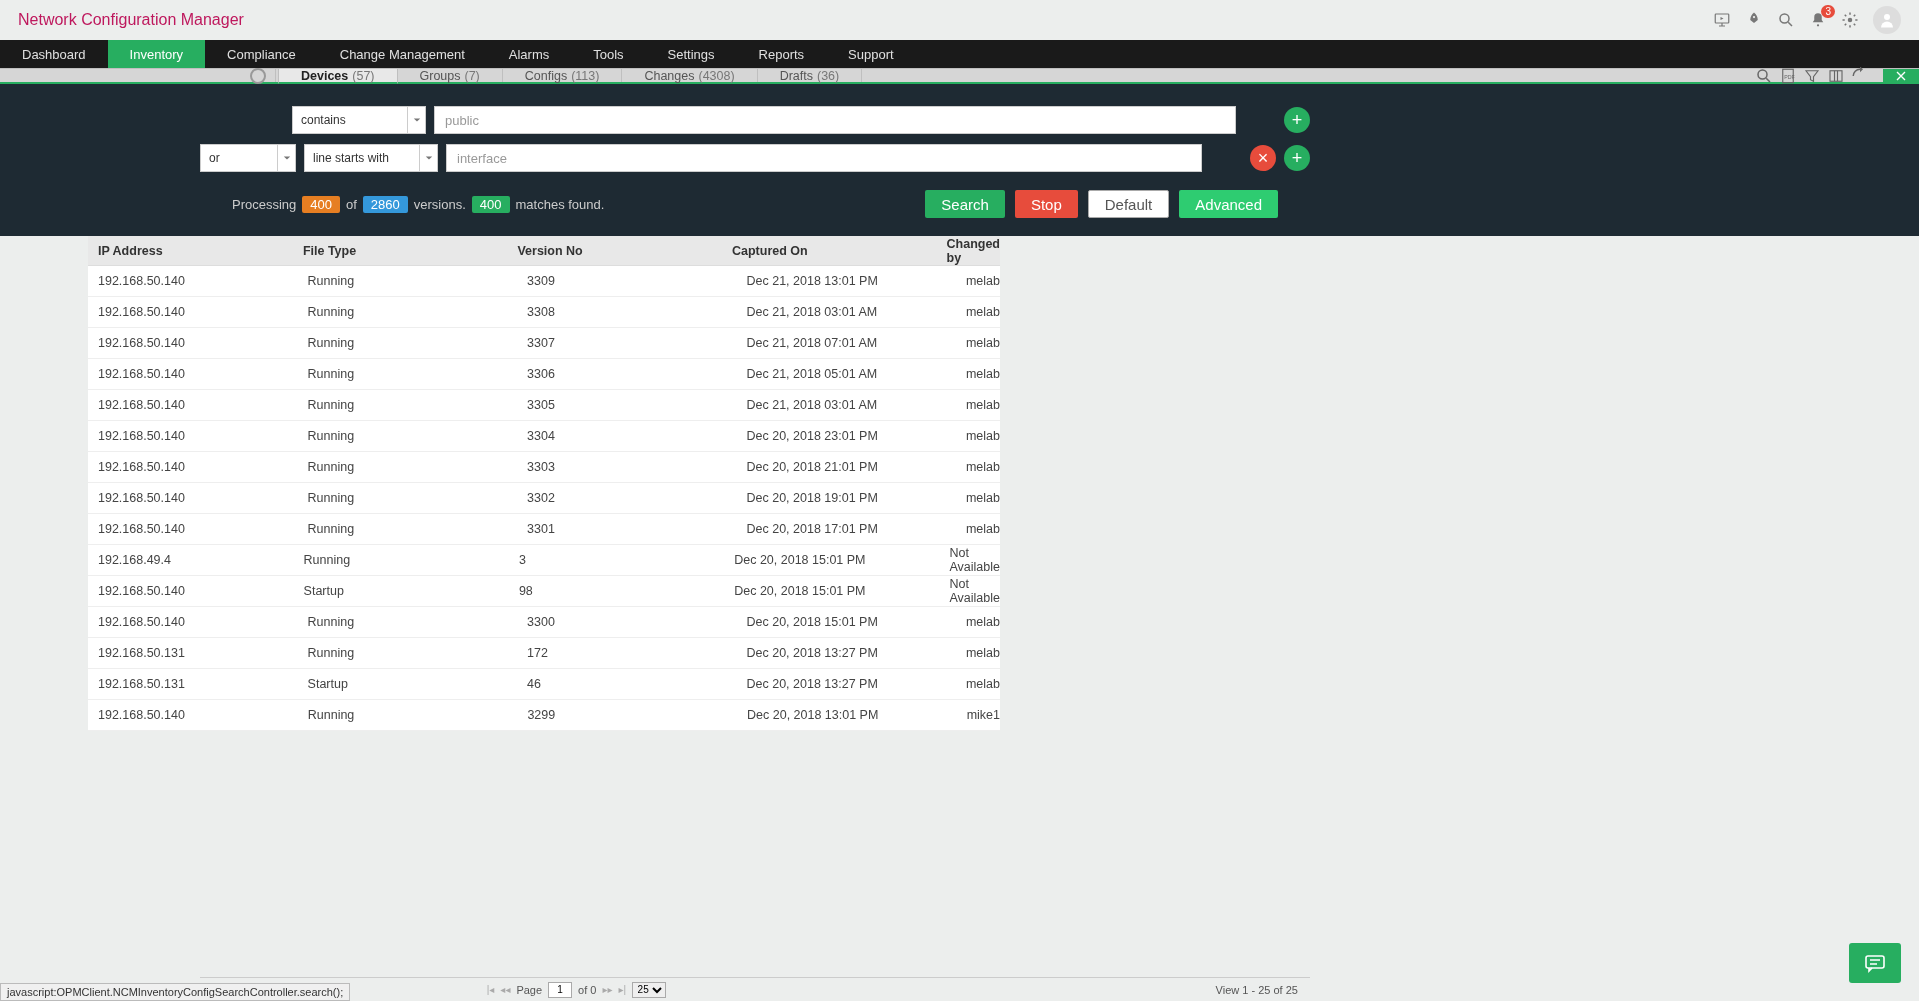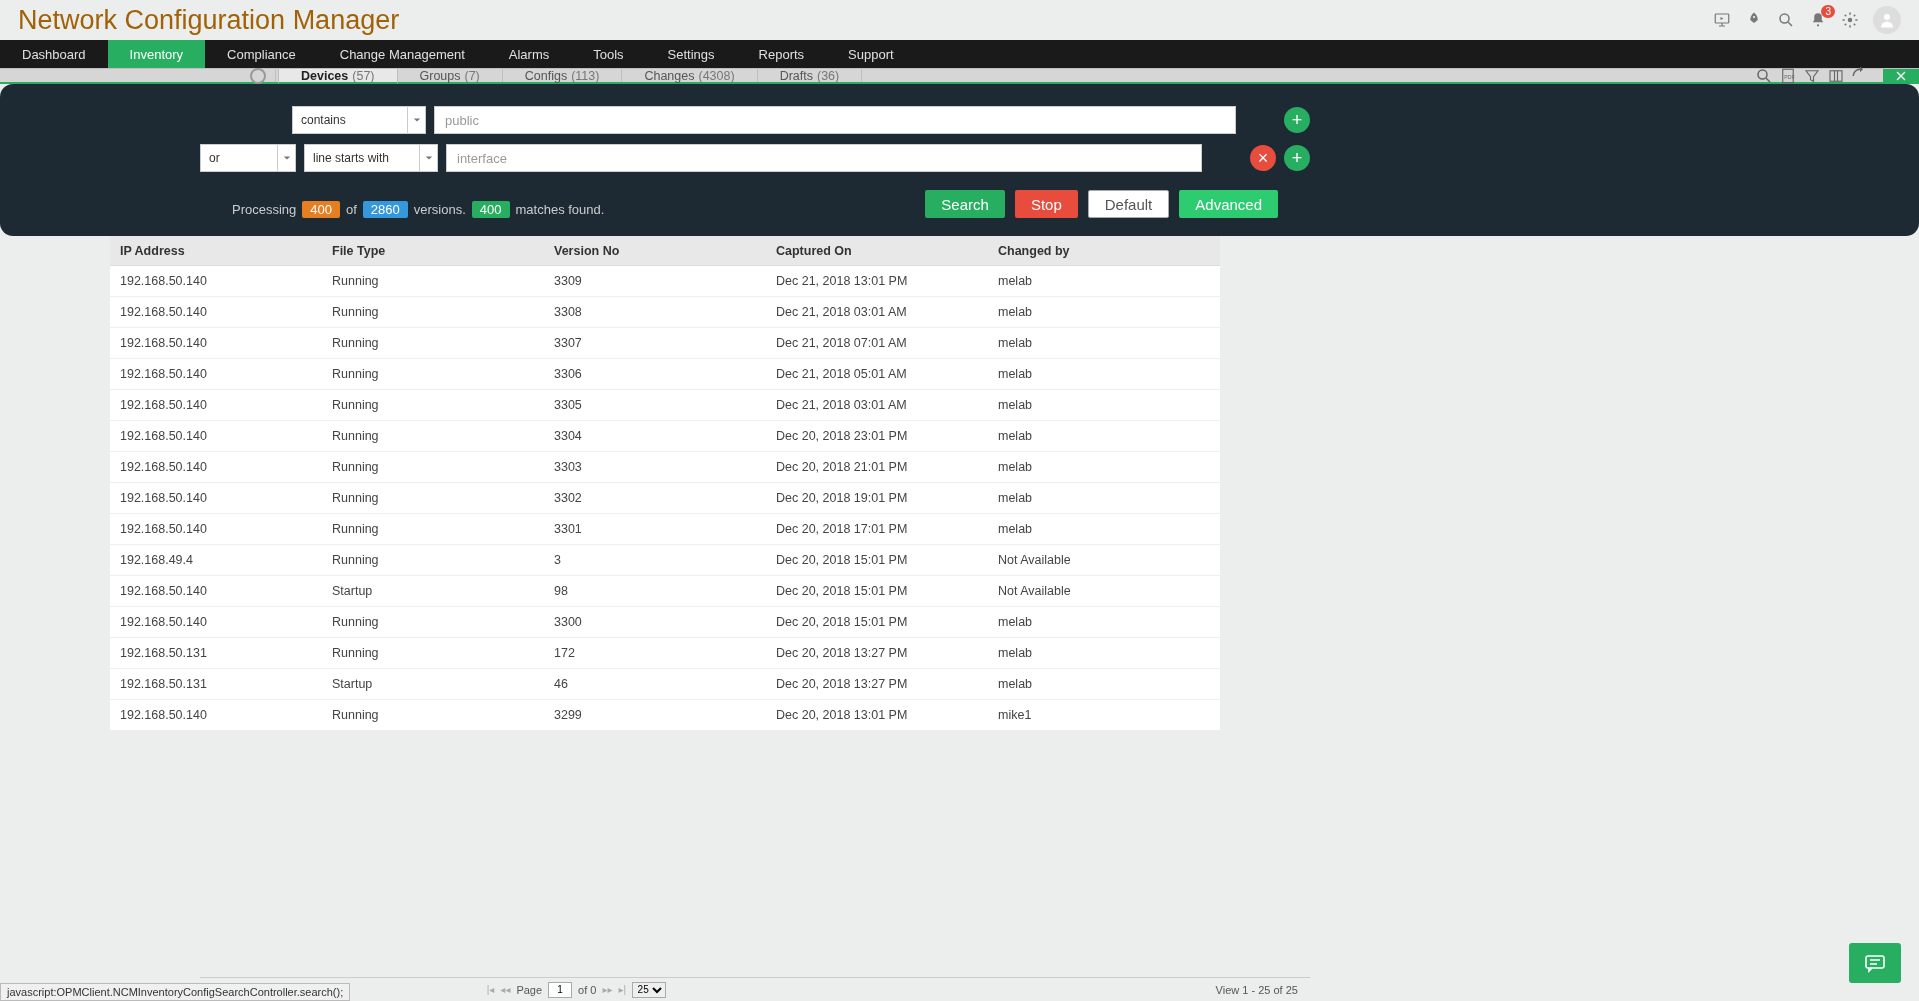--- a/index.html
+++ b/index.html
@@ -1,18 +1,18 @@
 <!DOCTYPE html>
 <html><head>
 <meta charset="utf-8">
 <style>
 * { margin:0; padding:0; box-sizing:border-box; font-family:"Segoe UI",-apple-system,Helvetica,Arial,sans-serif; }
 body { width:1919px; height:1001px; background:#eceeed; overflow:hidden; position:relative; }
 .top-bar { height:40px; background:#eceeed; display:flex; align-items:center; padding:0 18px; }
-.app-title { font-size:27px; font-weight:400; color:#a16207; }
+.app-title { font-size:16px; font-weight:400; color:#be185d; }
 .top-icons { margin-left:auto; display:flex; align-items:center; gap:14px; color:#777; }
 .top-icons .ic { width:18px; height:18px; display:flex; align-items:center; justify-content:center; cursor:pointer; position:relative; }
 .top-icons svg { width:18px; height:18px; fill:#777; }
 .badge { position:absolute; top:-6px; right:-8px; background:#e74c3c; color:#fff; font-size:10px; border-radius:8px; padding:0 4px; line-height:13px; min-width:13px; text-align:center; }
 .avatar { width:28px; height:28px; border-radius:50%; background:#ddd; display:flex; align-items:center; justify-content:center; }
 .avatar svg { width:18px; height:18px; fill:#fff; }
 .main-nav { height:28px; background:#1a1a1a; display:flex; align-items:stretch; }
 .main-nav .navitem { color:#e0e0e0; font-size:13px; padding:0 22px; display:flex; align-items:center; cursor:pointer; }
 .main-nav .navitem.active { background:#27ae60; color:#fff; }
 .sub-bar { height:16px; background:#d6d6d6; border-top:1px solid #bfbfbf; border-bottom:2px solid #27ae60; display:flex; align-items:stretch; padding-left:240px; position:relative; }
@@ -20,42 +20,42 @@
 .circle { width:16px; height:16px; border:2px solid #999; border-radius:50%; }
 .sub-tabs { display:flex; margin-left:38px; }
 .sub-tab { padding:0 22px; display:flex; align-items:center; font-size:12.5px; color:#555; border-right:1px solid #bfbfbf; cursor:pointer; gap:4px;}
 .sub-tab.first { border-left:1px solid #bfbfbf; }
 .sub-tab.active { background:#e8e8e8; border-bottom:2px solid #27ae60; margin-bottom:-2px; font-weight:600; color:#222;}
 .sub-tab .cnt { color:#777; font-weight:400;}
 .sub-right { position:absolute; right:0; top:0; bottom:0; display:flex; align-items:center; gap:6px; padding-right:0;}
 .sub-right .ic { width:18px; height:18px; cursor:pointer; fill:#666; }
 .sub-right .close { width:36px; height:100%; background:#27ae60; display:flex; align-items:center; justify-content:center; cursor:pointer; margin-left:8px;}
 .sub-right .close svg { width:16px; height:16px; stroke:#fff; stroke-width:2; fill:none;}
-.search-panel { background:#1e2a33; padding:22px 16px 18px 0;border-radius:13px; }
+.search-panel { background:#1e2a33; padding:22px 16px 18px 0; }
 .search-rows { width:1110px; margin-left:200px; }
 .srow { display:flex; align-items:center; gap:8px; margin-bottom:10px; position:relative;}
 .sel { height:28px; background:#fff; border:1px solid #ccc; font-size:12px; color:#333; padding:0 8px; display:flex; align-items:center; cursor:pointer; position:relative;}
 .sel.op { width:96px; } .sel.cond { width:134px; }
 .sel .caret { position:absolute; right:0; top:0; bottom:0; width:18px; border-left:1px solid #ccc; display:flex; align-items:center; justify-content:center;}
 .sel .caret svg { width:8px; height:8px; fill:#777;}
 .txt { flex:1; min-width:0; height:28px; background:#fff; border:1px solid #ccc; padding:0 10px; font-size:13px; color:#333;}
 .txt::placeholder { color:#999; }
 .rowbtns { display:flex; gap:8px; margin-left:40px;}
 .rbtn { width:26px; height:26px; border-radius:50%; display:flex; align-items:center; justify-content:center; cursor:pointer; color:#fff; font-size:18px; font-weight:300;}
 .rbtn.add { background:#27ae60; } .rbtn.del { background:#e74c3c; }
-.status-row { display:flex; align-items:flex-end; margin-top:18px; padding-left:32px;}
+.status-row { display:flex; align-items:center; margin-top:18px; padding-left:32px;}
 .status-txt { color:#ccc; font-size:13px; display:flex; align-items:center; gap:6px;}
 .chip { padding:1px 8px; border-radius:2px; color:#fff; font-size:13px;}
 .chip.or { background:#e67e22; } .chip.bl { background:#3498db; } .chip.gr { background:#27ae60; }
 .status-btns { margin-left:auto; display:flex; gap:10px; padding-right:32px;}
 .btn { height:28px; padding:0 16px; border:none; font-size:15px; cursor:pointer; border-radius:2px; color:#fff; display:flex; align-items:center;}
 .btn.search { background:#27ae60; } .btn.stop { background:#e74c3c; }
 .btn.default { background:#fff; color:#555; border:1px solid #aaa;}
 .btn.adv { background:#2ecc71; }
-.table-wrap { background:#fff; margin-left:110px; width:1110px; }
+.table-wrap { background:#fff; margin-left:88px; width:912px; }
 .thead { display:flex; background:#e8e8e8; border-bottom:1px solid #ddd; height:30px; align-items:center; font-size:12.5px; font-weight:600; color:#333;}
 .trow { display:flex; border-bottom:1px solid #eee; height:31px; align-items:center; font-size:12.5px; color:#444; cursor:pointer;}
 .c1{width:222px;padding-left:10px;} .c2{width:222px;} .c3{width:222px;} .c4{width:222px;} .c5{flex:1;}
 .footer { background:#eceeed; border-top:1px solid #ccc; height:24px; display:flex; align-items:center; padding:0 12px; font-size:11px; color:#555; position:fixed; bottom:0; left:200px; width:1110px;}
 .footer .pag { margin:0 auto; display:flex; align-items:center; gap:6px;}
 .footer .pgbtn { color:#aaa; cursor:pointer; font-size:10px;}
 .footer input, .footer select { height:16px; font-size:10px; border:1px solid #aaa; text-align:center;}
 .footer .viewtxt { margin-left:auto;}
 .statusbar { position:fixed; bottom:0; left:0; height:18px; background:#f0f0f0; border:1px solid #bbb; font-size:11px; color:#333; padding:1px 6px; display:flex; align-items:center; z-index:10;}
 .chat-fab { position:fixed; right:18px; bottom:18px; width:52px; height:40px; background:#27ae60; border-radius:3px; display:flex; align-items:center; justify-content:center; cursor:pointer;}

